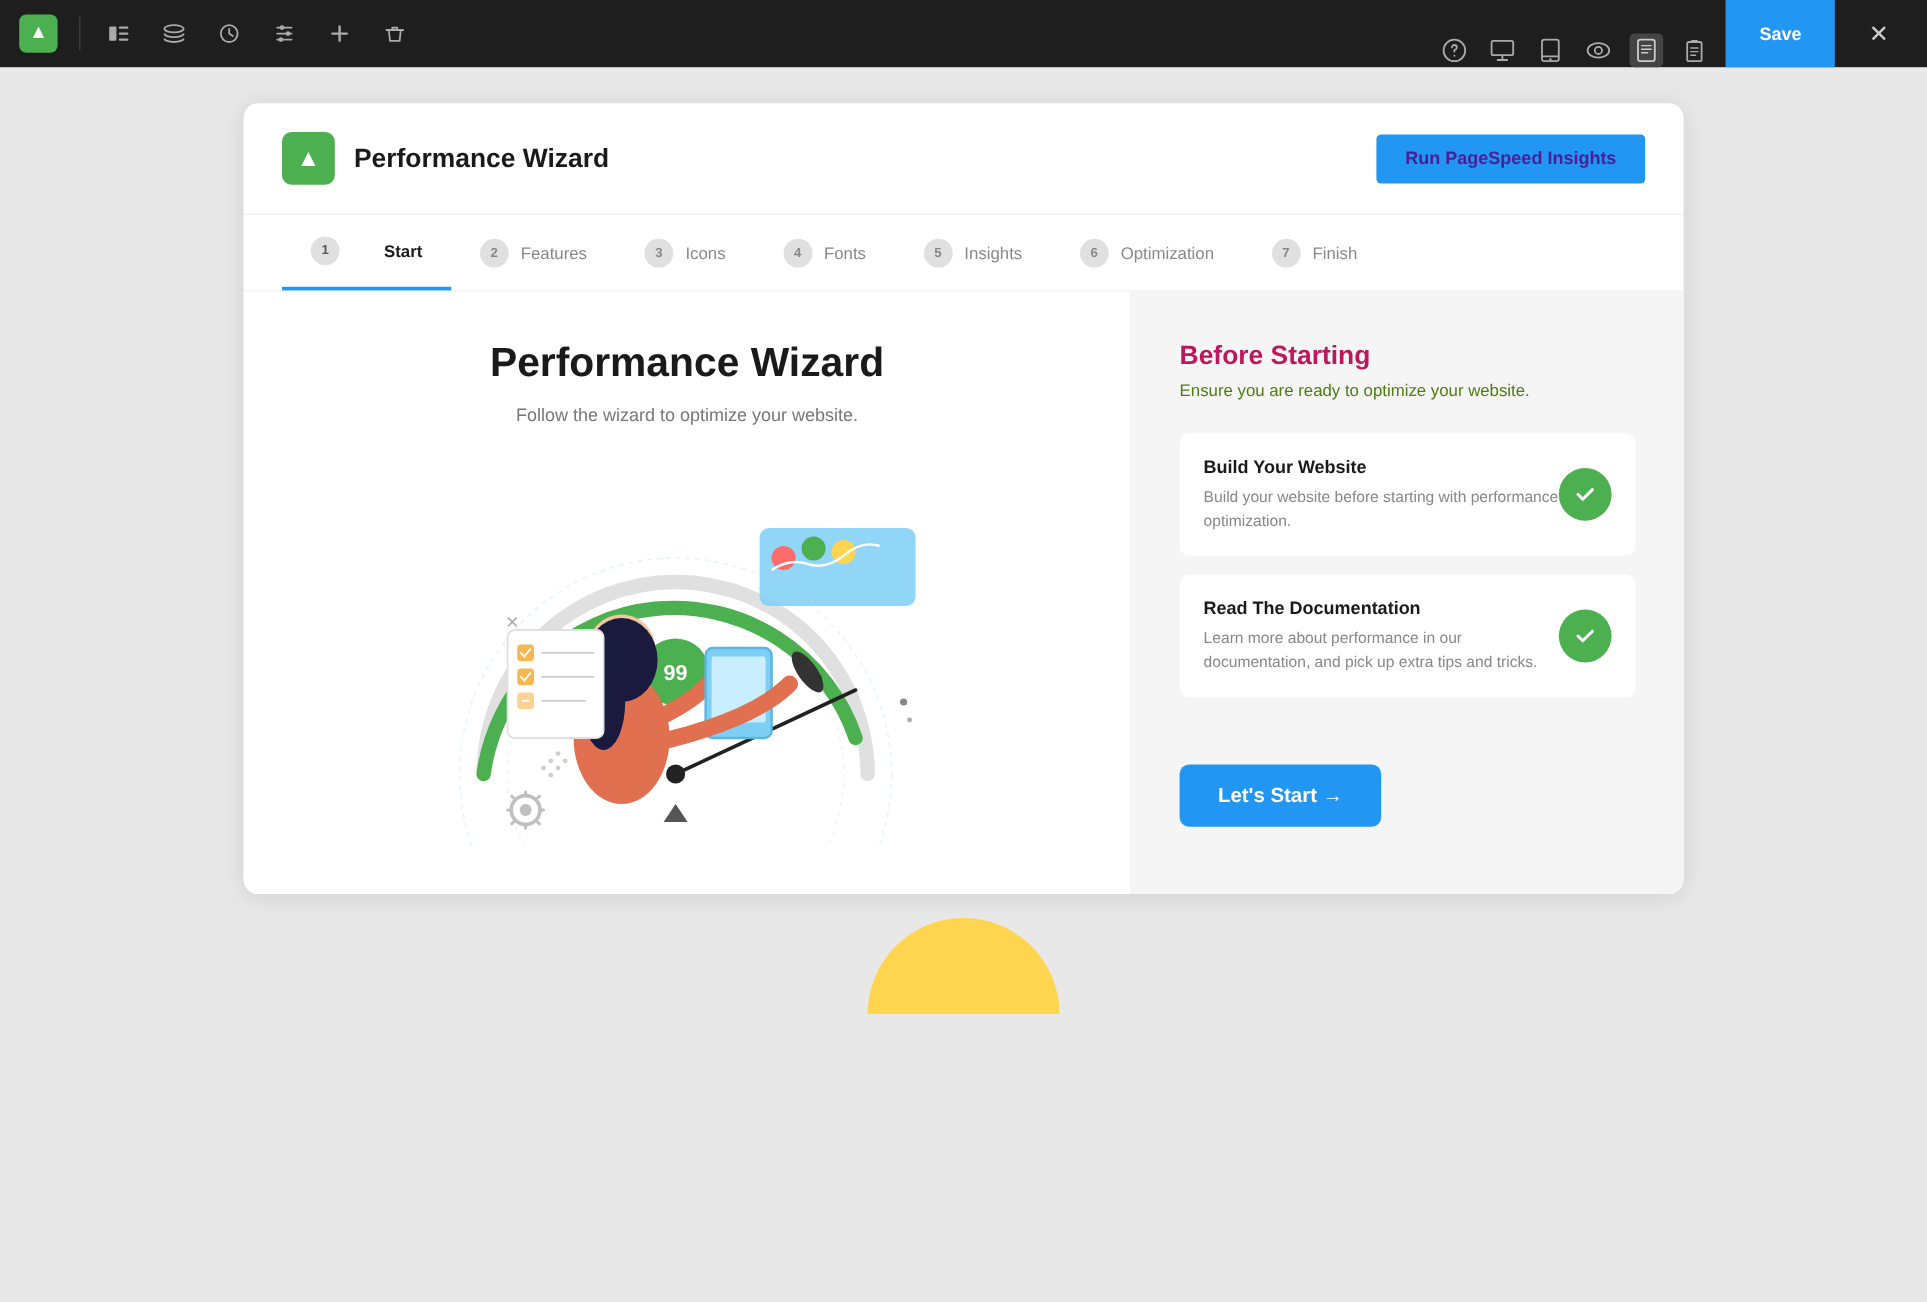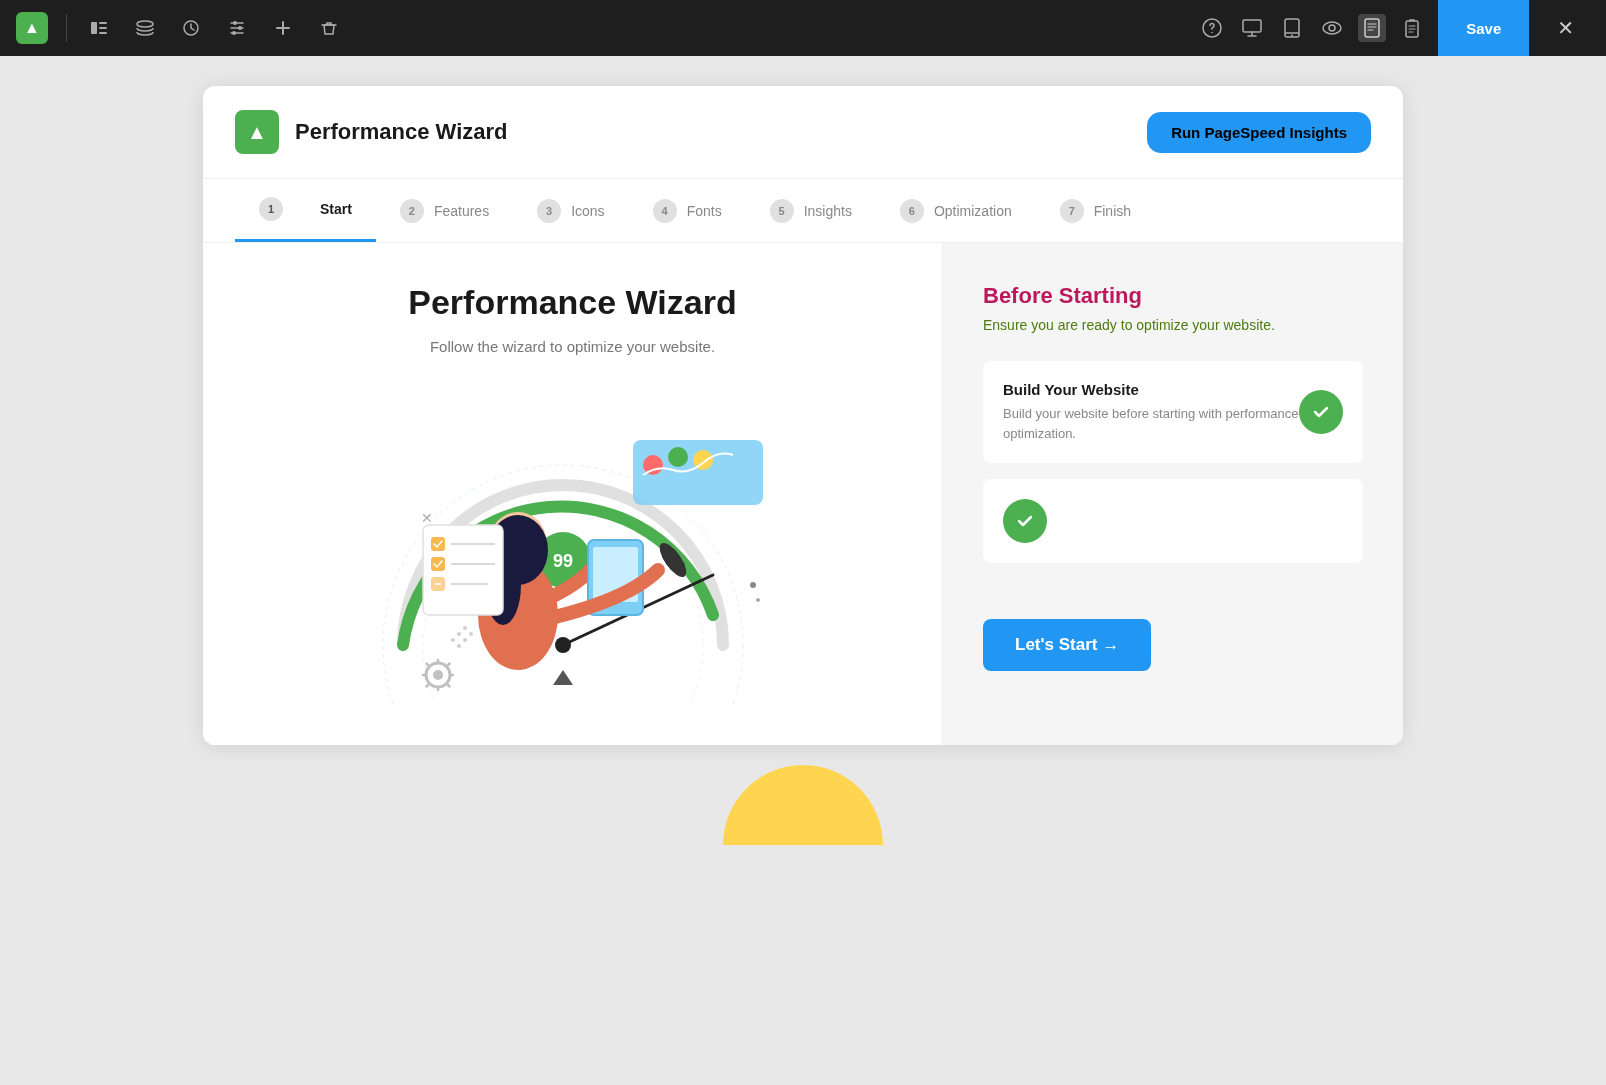--- a/index.html
+++ b/index.html
@@ -21,21 +21,21 @@
       gap: 16px;
     }
     .toolbar-left {
       display: flex;
       align-items: center;
       gap: 18px;
       flex: 1;
     }
     .toolbar-right {
       display: flex;
-      align-items: center;
+      align-items: flex-end;
       gap: 12px;
     }
     .toolbar-icon {
       color: #ccc;
       font-size: 18px;
       cursor: pointer;
       display: flex;
       align-items: center;
       justify-content: center;
       width: 28px;
@@ -127,24 +127,24 @@
       font-weight: bold;
       font-size: 20px;
     }
     .wizard-title {
       font-size: 22px;
       font-weight: 700;
       color: #1a1a1a;
     }
     .run-pagespeed-btn {
       background: #2196f3;
-      color: #000000;
+      color: #4c1d95;
       border: none;
       padding: 12px 24px;
-      border-radius: 14px;
+      border-radius: 4px;
       font-size: 15px;
       font-weight: 600;
       cursor: pointer;
     }
 
     
     .steps-nav {
       display: flex;
       align-items: center;
       padding: 0 32px;
@@ -535,20 +535,24 @@
             <div class="checklist-item-desc">Build your website before starting with performance optimization.</div>
           </div>
           <div class="check-circle">
             <svg width="22" height="22" viewBox="0 0 22 22" fill="none">
               <path d="M5 11 L9 15 L17 7" stroke="white" stroke-width="2.5" stroke-linecap="round" stroke-linejoin="round"></path>
             </svg>
           </div>
         </div>
 
         <div class="checklist-item">
+          <div class="checklist-content">
+            <div class="checklist-item-title">Read The Documentation</div>
+            <div class="checklist-item-desc">Learn more about performance in our documentation, and pick up extra tips and tricks.</div>
+          </div>
           <div class="check-circle">
             <svg width="22" height="22" viewBox="0 0 22 22" fill="none">
               <path d="M5 11 L9 15 L17 7" stroke="white" stroke-width="2.5" stroke-linecap="round" stroke-linejoin="round"></path>
             </svg>
           </div>
         </div>
 
         <div style="display:flex; margin-top: 32px;">
           <button class="lets-start-btn">Let's Start →</button>
         </div>

